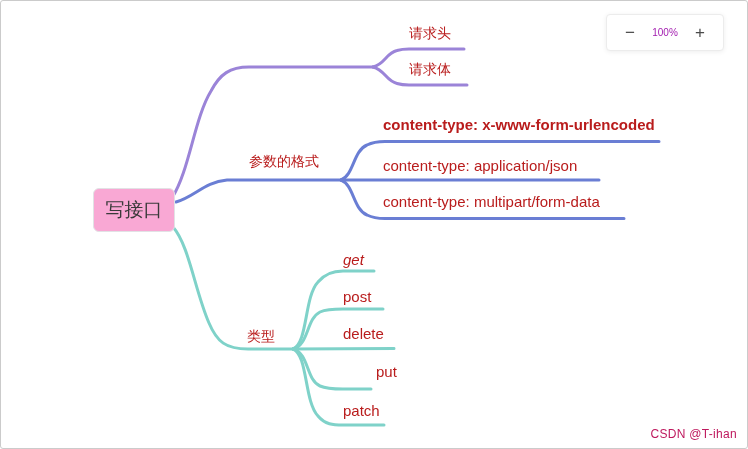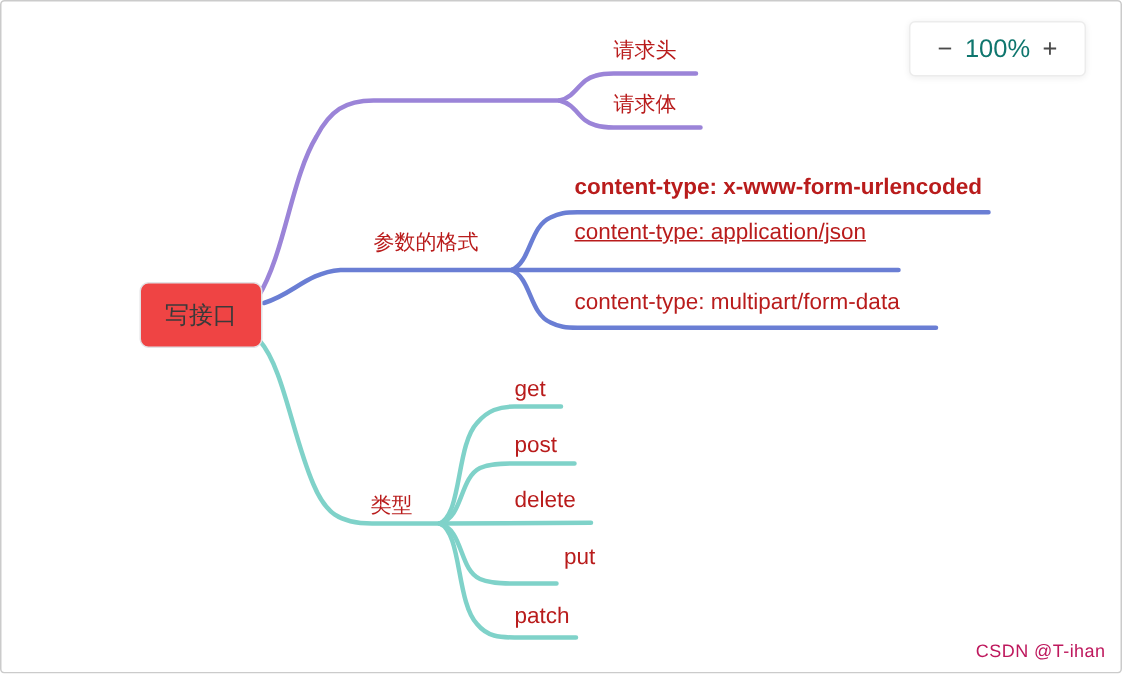--- a/index.html
+++ b/index.html
@@ -19,25 +19,25 @@
   svg.links {
     position: absolute; left: 0; top: 0;
     width: 748px; height: 449px;
     pointer-events: none;
   }
   svg.links path { fill: none; stroke-width: 3; stroke-linecap: round; }
 
   .root-node {
     position: absolute; left: 92px; top: 187px;
     width: 82px; height: 44px;
-    background: #ef4444;
+    background: #f9a8d4;
     border: 1px solid #e2e2e5;
     border-radius: 6px;
     display: flex; align-items: center; justify-content: center;
-    font-size: 16px; color: #3a3a3a;
+    font-size: 19px; color: #3a3a3a;
     cursor: default;
   }
   .label {
     position: absolute;
     white-space: nowrap;
     color: #b91c1c;
     line-height: 1.15;
     cursor: default;
   }
   .label.cjk { font-size: 14px; }
@@ -54,21 +54,21 @@
     padding: 0 13px;
   }
   .zoom-btn {
     border: none; background: transparent;
     font-size: 17px; color: #4a4a4a;
     width: 20px; height: 28px;
     line-height: 28px; text-align: center;
     cursor: pointer; padding: 0;
     font-family: "Liberation Sans", "DejaVu Sans", sans-serif;
   }
-  .zoom-level { font-size: 17px; color: #0f766e; }
+  .zoom-level { font-size: 10px; color: #a21caf; }
 
   .watermark {
     position: absolute; right: 10px; bottom: 7px;
     font-size: 12px; color: #be185d;
     letter-spacing: 0.3px;
   }
 </style>
 </head>
 <body>
 
@@ -99,25 +99,25 @@
     </g>
   </svg>
 
   <div class="root-node">写接口</div>
 
   <div class="label cjk" style="left:408px; top:24px;">请求头</div>
   <div class="label cjk" style="left:408px; top:60px;">请求体</div>
 
   <div class="label cjk" style="left:248px; top:152px;">参数的格式</div>
   <div class="label latin" style="left:382px; top:115px;font-weight:bold;">content-type: x-www-form-urlencoded</div>
-  <div class="label latin" style="left:382px; top:145px;text-decoration:underline;">content-type: application/json</div>
+  <div class="label latin" style="left:382px; top:156px;">content-type: application/json</div>
   <div class="label latin" style="left:382px; top:192px;">content-type: multipart/form-data</div>
 
   <div class="label cjk" style="left:246px; top:327px;">类型</div>
-  <div class="label latin" style="left:342px; top:250px;">get</div>
+  <div class="label latin" style="left:342px; top:250px;font-style:italic;">get</div>
   <div class="label latin" style="left:342px; top:287px;">post</div>
   <div class="label latin" style="left:342px; top:324px;">delete</div>
   <div class="label latin" style="left:342px; top:362px;margin-left:33px;">put</div>
   <div class="label latin" style="left:342px; top:401px;">patch</div>
 
   <div class="zoom-control">
     <button class="zoom-btn">−</button>
     <span class="zoom-level">100%</span>
     <button class="zoom-btn">+</button>
   </div>

